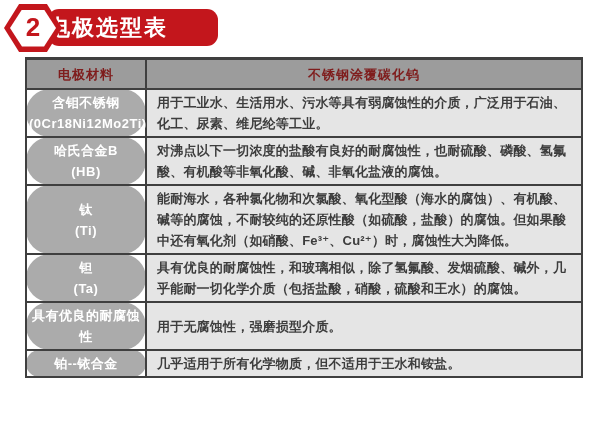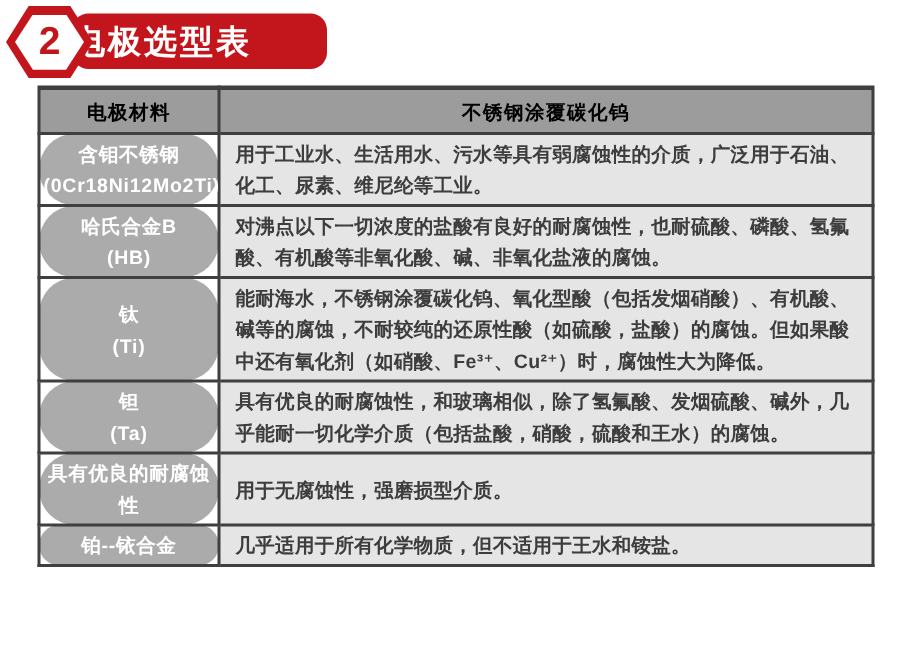--- a/index.html
+++ b/index.html
@@ -34,21 +34,21 @@
     position:absolute;left:25px;top:57px;width:558px;
     border-collapse:collapse;table-layout:fixed;
     border:2px solid var(--border,#3f3f3f);border-top-width:3px;
   }
   table.sel col.c1{width:120px;}
   table.sel th,table.sel td{
     border:2px solid var(--border,#3f3f3f);
     font-size:13px;line-height:21px;vertical-align:middle;
   }
   th.colhead{
-    background:var(--headbg,#9c9c9c);color:#000000;font-weight:bold;
+    background:var(--headbg,#9c9c9c);color:#7f1d1d;font-weight:bold;
     height:26px;padding:1px 2px;text-align:center;letter-spacing:1px;
   }
   th.mat{
     background:var(--labelbg,#ababab);color:#ffffff;font-weight:bold;
     text-align:center;padding:2px 2px;white-space:pre-line;letter-spacing:0.5px;border-radius:24px;
   }
   td.desc{
     background:#e5e5e5;color:var(--bodytext,#3d3d3d);
     text-align:left;padding:2px 8px 2px 10px;font-weight:bold;
     letter-spacing:0.2px;
@@ -86,21 +86,21 @@
         <td class="desc">用于工业水、生活用水、污水等具有弱腐蚀性的介质，广泛用于石油、化工、尿素、维尼纶等工业。</td>
       </tr>
       <tr>
         <th class="mat">哈氏合金B
 (HB)</th>
         <td class="desc">对沸点以下一切浓度的盐酸有良好的耐腐蚀性，也耐硫酸、磷酸、氢氟酸、有机酸等非氧化酸、碱、非氧化盐液的腐蚀。</td>
       </tr>
       <tr>
         <th class="mat">钛
 (Ti)</th>
-        <td class="desc">能耐海水，不锈钢涂覆碳化钨、氧化型酸（包括发烟硝酸）、有机酸、碱等的腐蚀，不耐较纯的还原性酸（如硫酸，盐酸）的腐蚀。但如果酸中还有氧化剂（如硝酸、Fe³⁺、Cu²⁺）时，腐蚀性大为降低。</td>
+        <td class="desc">能耐海水，各种氯化物和次氯酸、氧化型酸（海水的腐蚀）、有机酸、碱等的腐蚀，不耐较纯的还原性酸（如硫酸，盐酸）的腐蚀。但如果酸中还有氧化剂（如硝酸、Fe³⁺、Cu²⁺）时，腐蚀性大为降低。</td>
       </tr>
       <tr>
         <th class="mat">钽
 (Ta)</th>
         <td class="desc">具有优良的耐腐蚀性，和玻璃相似，除了氢氟酸、发烟硫酸、碱外，几乎能耐一切化学介质（包括盐酸，硝酸，硫酸和王水）的腐蚀。</td>
       </tr>
       <tr>
         <th class="mat">具有优良的耐腐蚀性</th>
         <td class="desc">用于无腐蚀性，强磨损型介质。</td>
       </tr>

